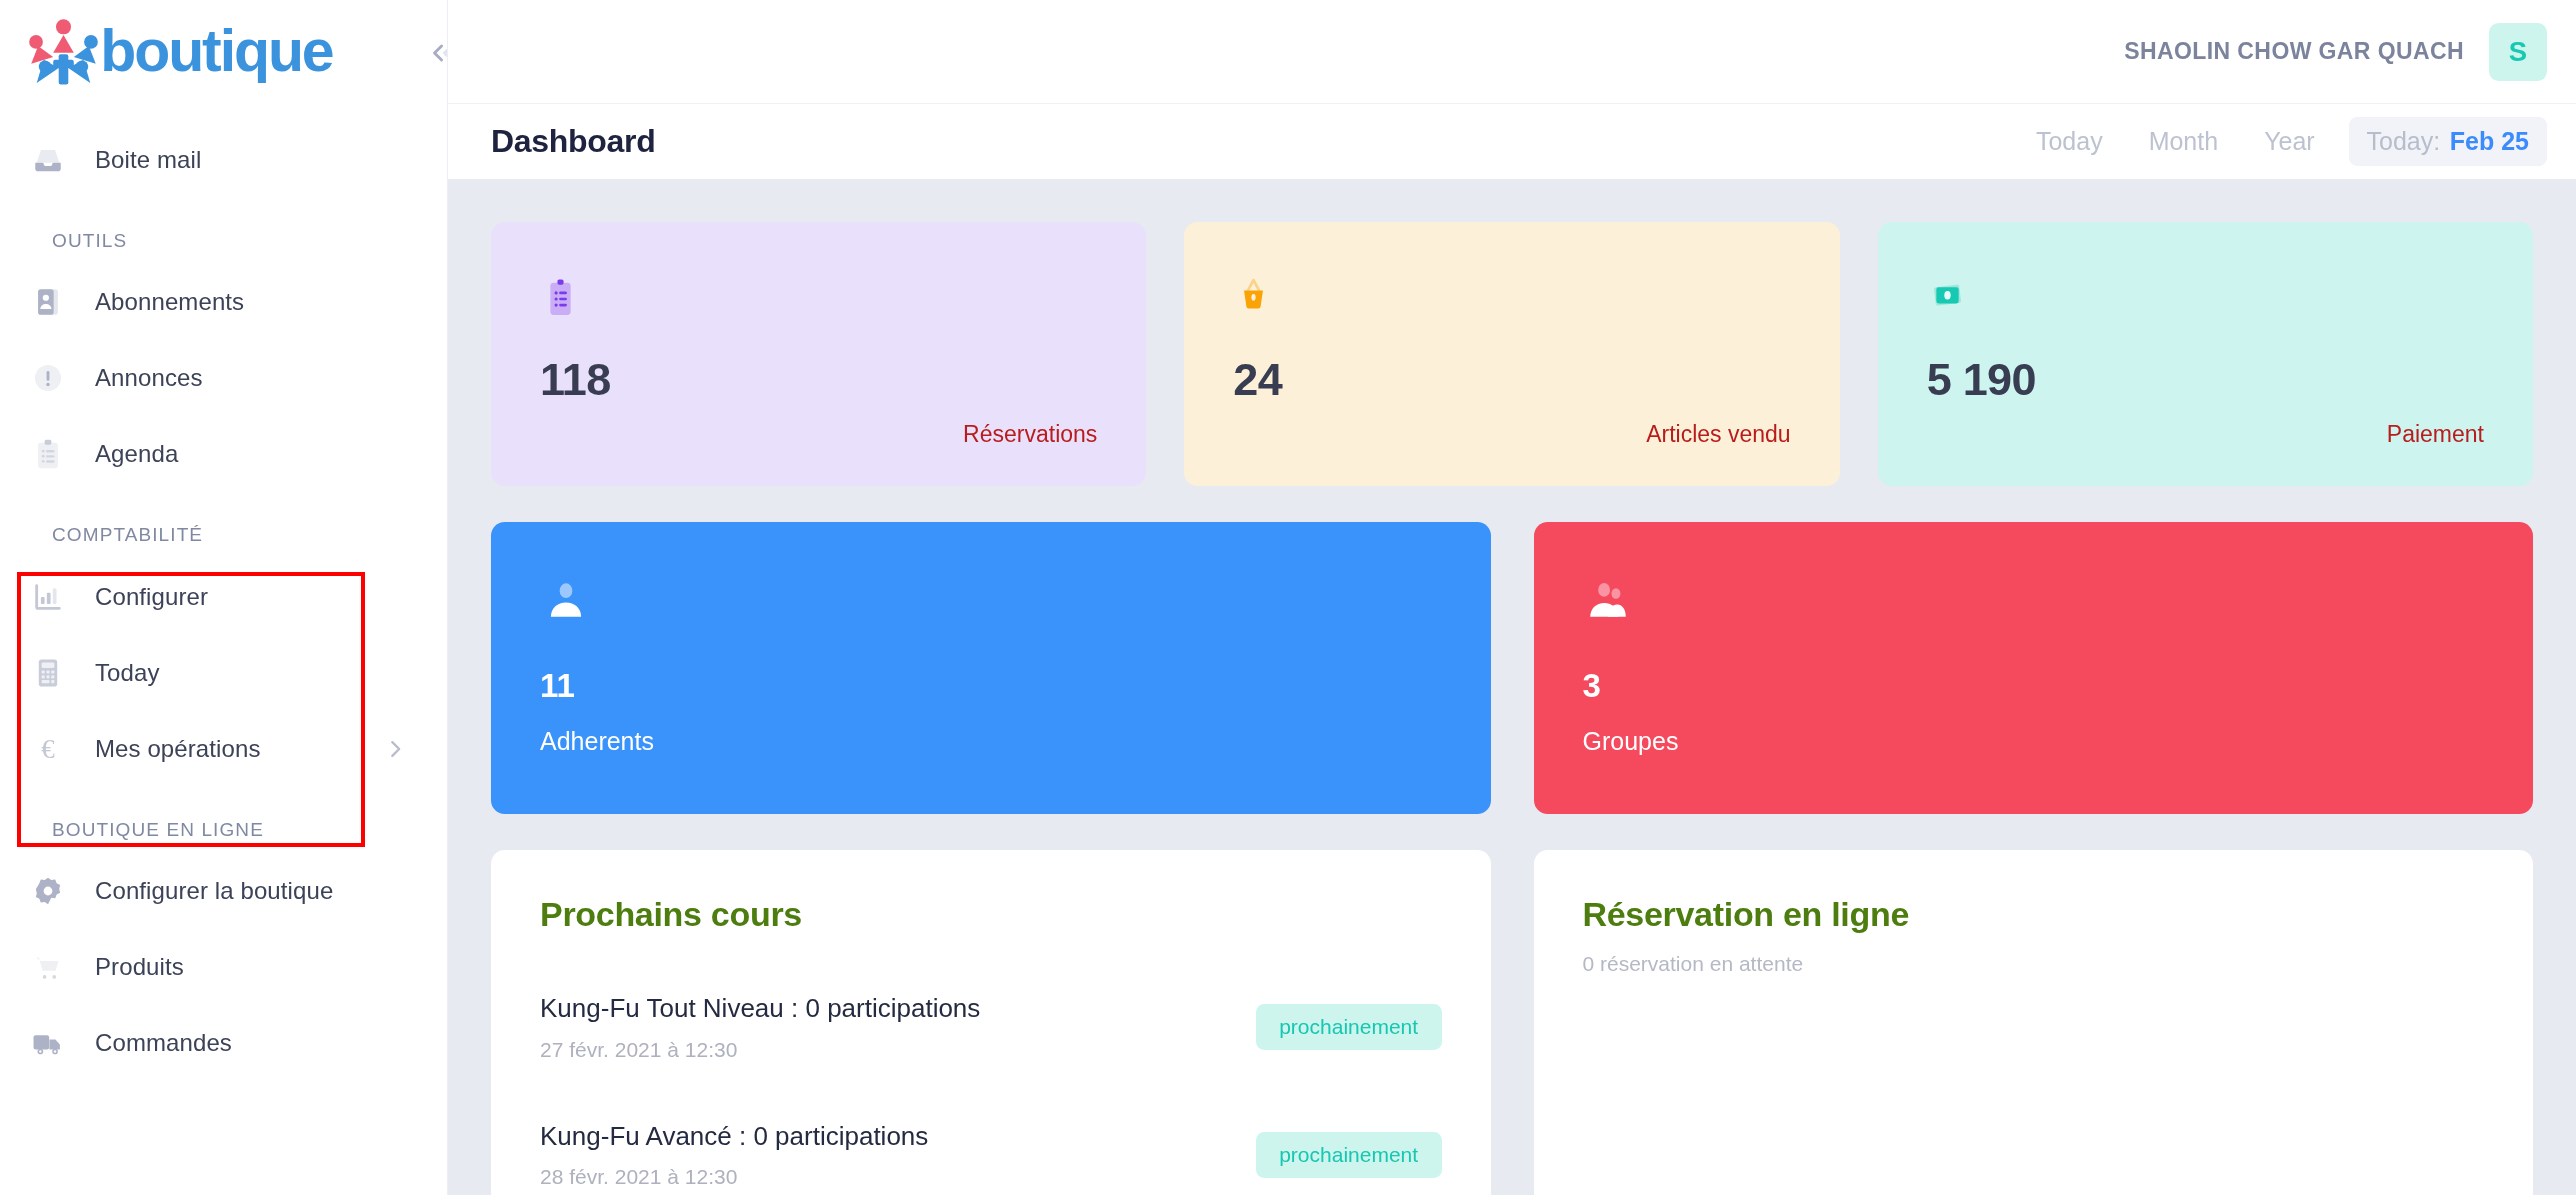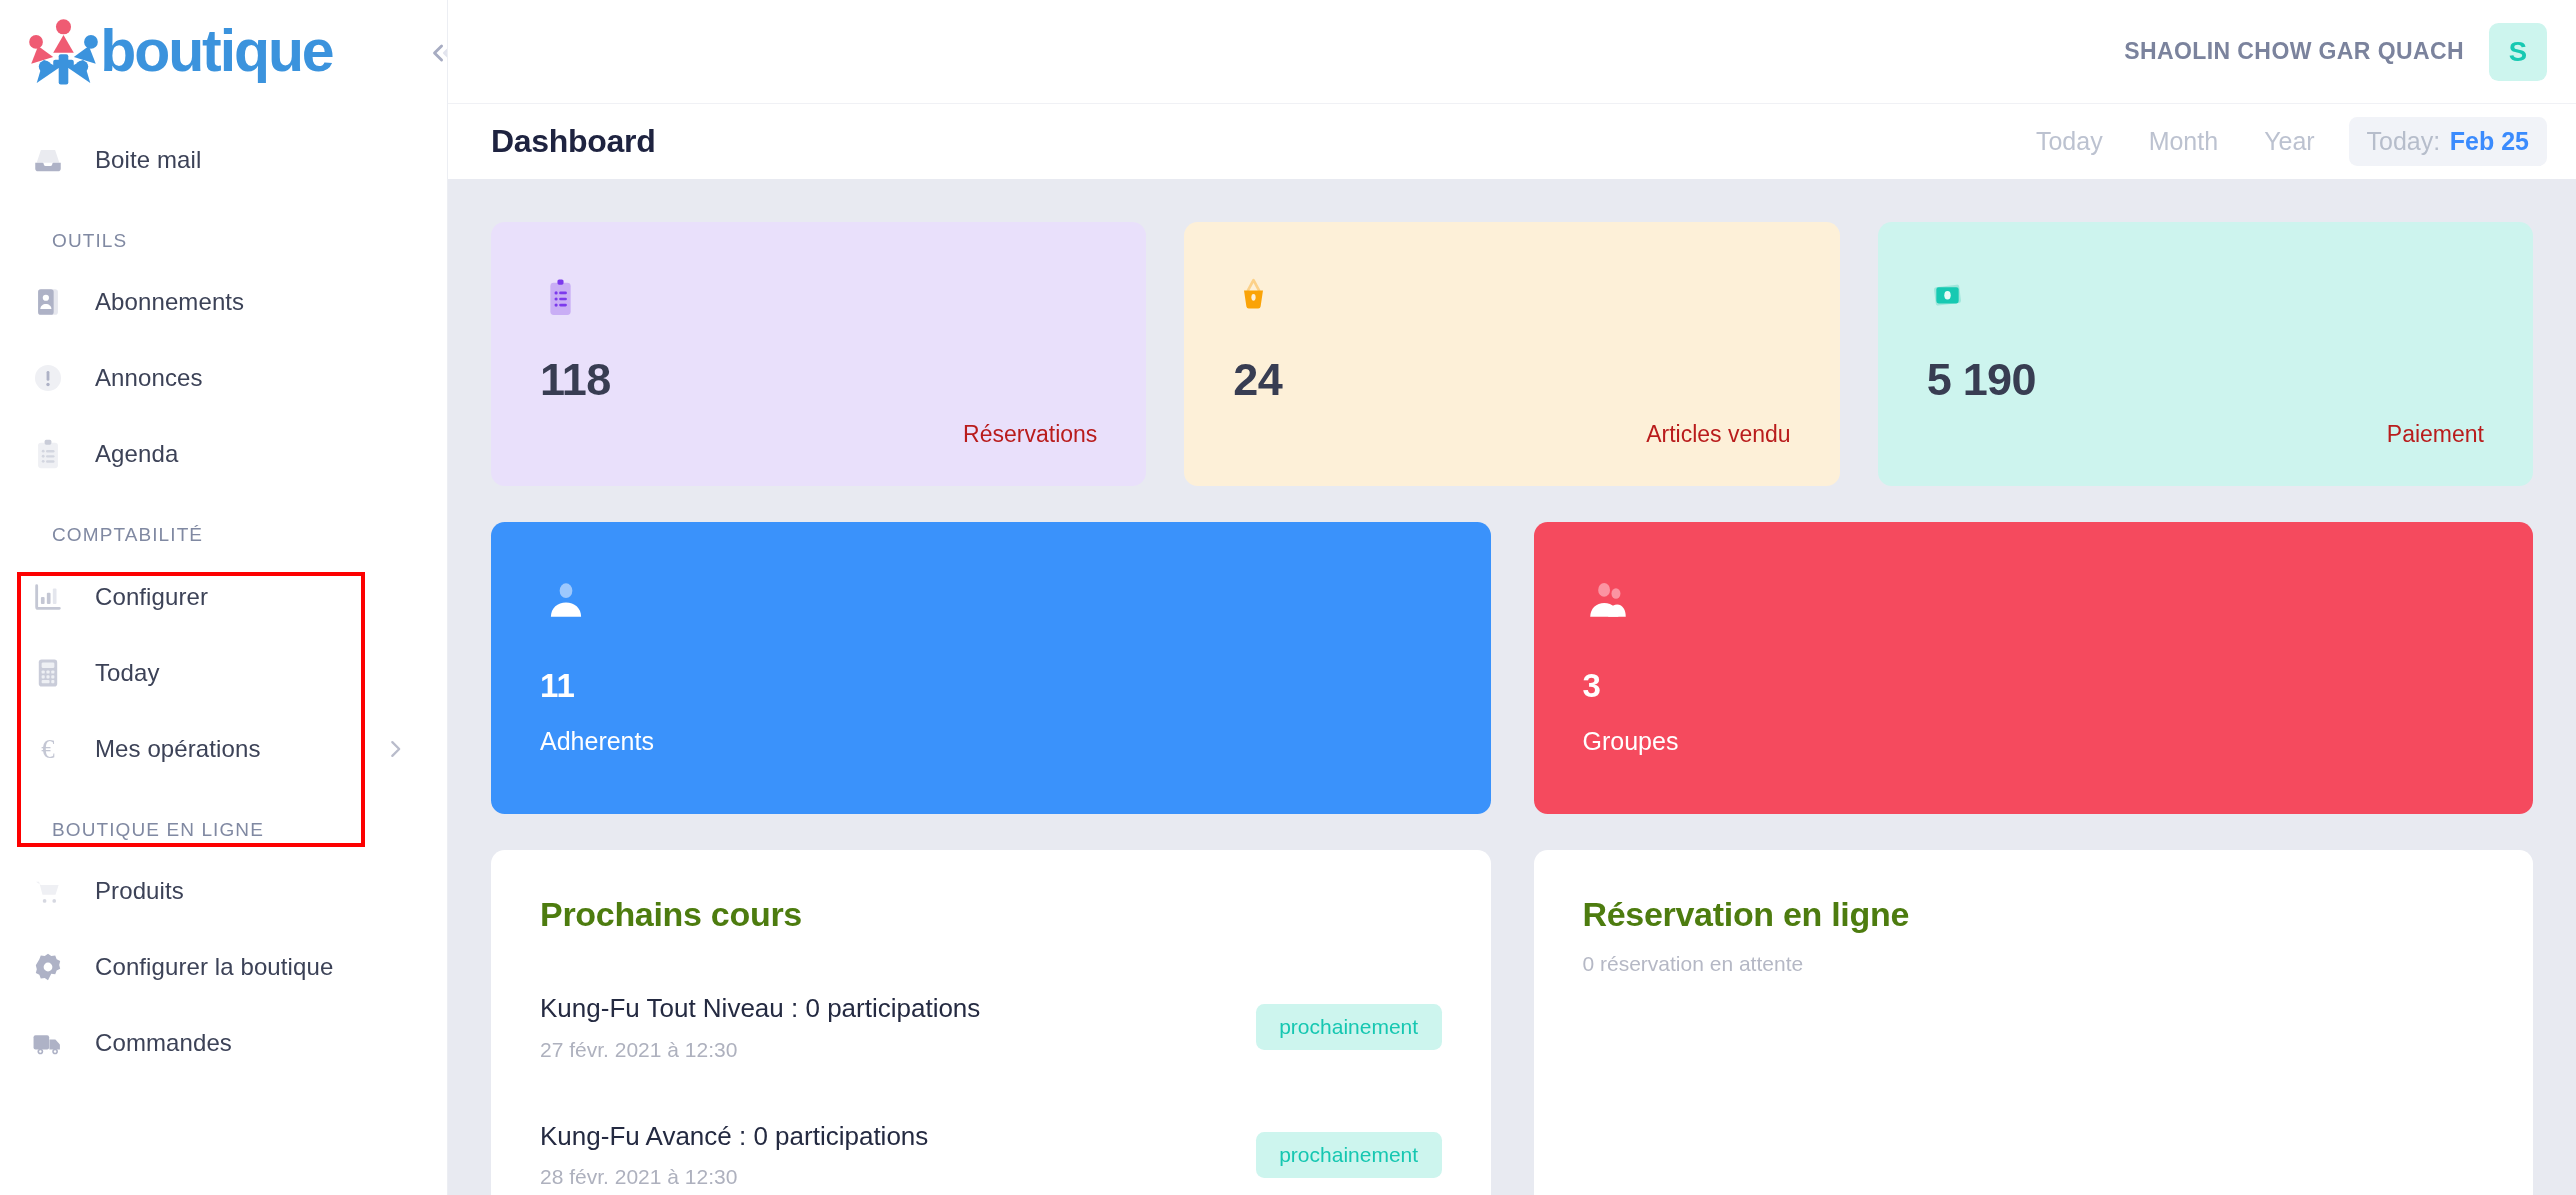--- a/index.html
+++ b/index.html
@@ -288,35 +288,35 @@
           <text x="12" y="18.5" text-anchor="middle" font-family="Liberation Serif, serif" font-size="19" fill="#c4c7d4">€</text>
         </svg>
       </span>
       <span class="nav-label">Mes opérations</span>
     </div>
 
     <div class="nav-section">BOUTIQUE EN LIGNE</div>
     <div class="nav-item">
       <span class="nav-icon">
         <svg width="34" height="34" viewBox="0 0 24 24">
+          <path d="M12 2.6l2.3 1.6 2.8-.3 1 2.6 2.5 1.3-.7 2.7.7 2.7-2.5 1.3-1 2.6-2.8-.3L12 21.4l-2.3-1.6-2.8.3-1-2.6-2.5-1.3.7-2.7-.7-2.7L5.9 6.5l1-2.6 2.8.3z" fill="#aeb2c6"></path>
+          <circle cx="12" cy="12" r="3.1" fill="#ffffff"></circle>
+        </svg>
+      </span>
+      <span class="nav-label">Configurer la boutique</span>
+    </div>
+    <div class="nav-item">
+      <span class="nav-icon">
+        <svg width="34" height="34" viewBox="0 0 24 24">
           <path d="M3.5 5.5h2.2l2.4 9.2h9.2l2.2-6.9H7" fill="#eff0f4"></path>
           <circle cx="9.6" cy="19" r="1.3" fill="#d6d8e1"></circle>
           <circle cx="16.4" cy="19" r="1.3" fill="#d6d8e1"></circle>
         </svg>
       </span>
       <span class="nav-label">Produits</span>
-    </div>
-    <div class="nav-item">
-      <span class="nav-icon">
-        <svg width="34" height="34" viewBox="0 0 24 24">
-          <path d="M12 2.6l2.3 1.6 2.8-.3 1 2.6 2.5 1.3-.7 2.7.7 2.7-2.5 1.3-1 2.6-2.8-.3L12 21.4l-2.3-1.6-2.8.3-1-2.6-2.5-1.3.7-2.7-.7-2.7L5.9 6.5l1-2.6 2.8.3z" fill="#aeb2c6"></path>
-          <circle cx="12" cy="12" r="3.1" fill="#ffffff"></circle>
-        </svg>
-      </span>
-      <span class="nav-label">Configurer la boutique</span>
     </div>
     <div class="nav-item">
       <span class="nav-icon">
         <svg width="34" height="34" viewBox="0 0 24 24">
           <rect x="1.8" y="6.5" width="11" height="10" rx="1.4" fill="#aeb2c6"></rect>
           <path d="M13 9.5h4.2l3.2 3.6v3.4H13z" fill="#aeb2c6"></path>
           <circle cx="6.6" cy="18" r="2" fill="#aeb2c6"></circle>
             <circle cx="6.6" cy="18" r=".85" fill="#fff"></circle>
           <circle cx="17" cy="18" r="2" fill="#aeb2c6"></circle>
             <circle cx="17" cy="18" r=".85" fill="#fff"></circle>

